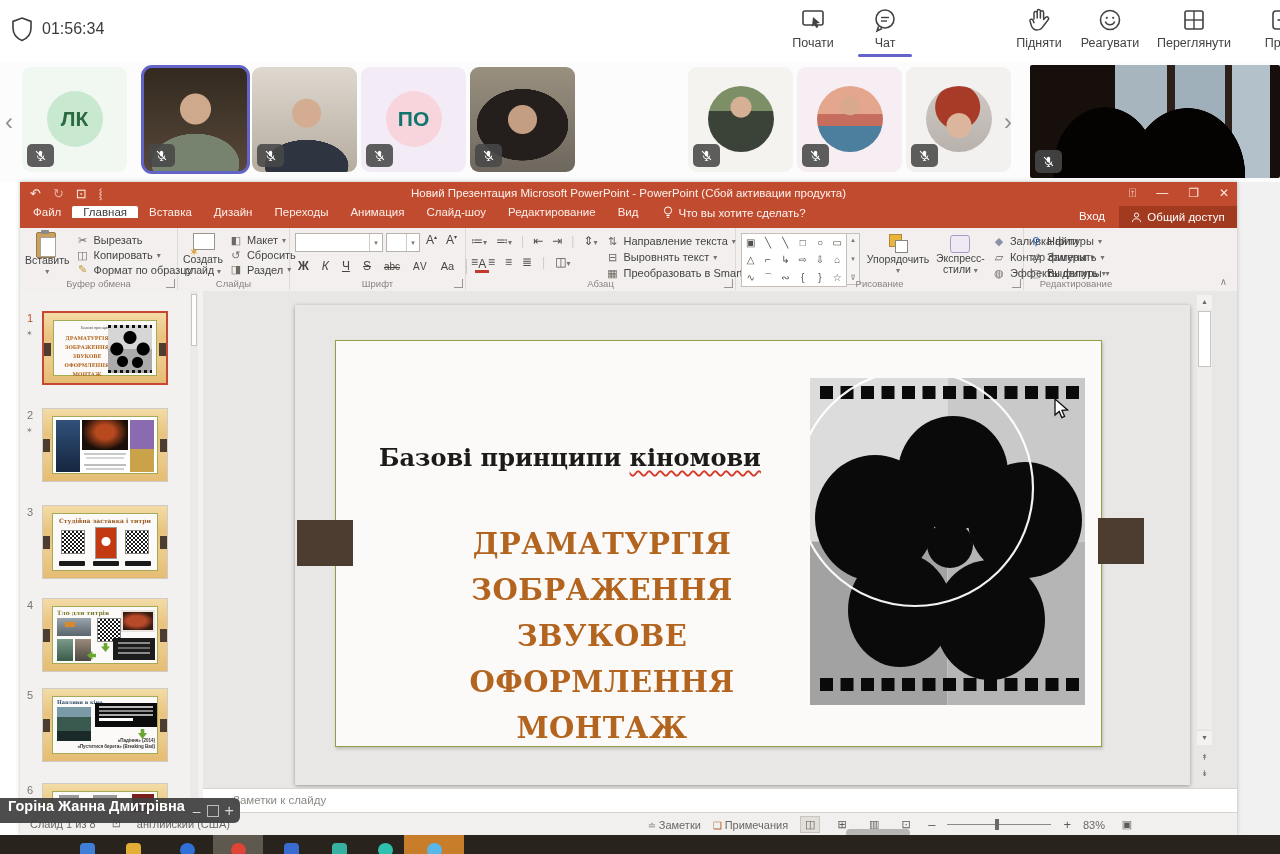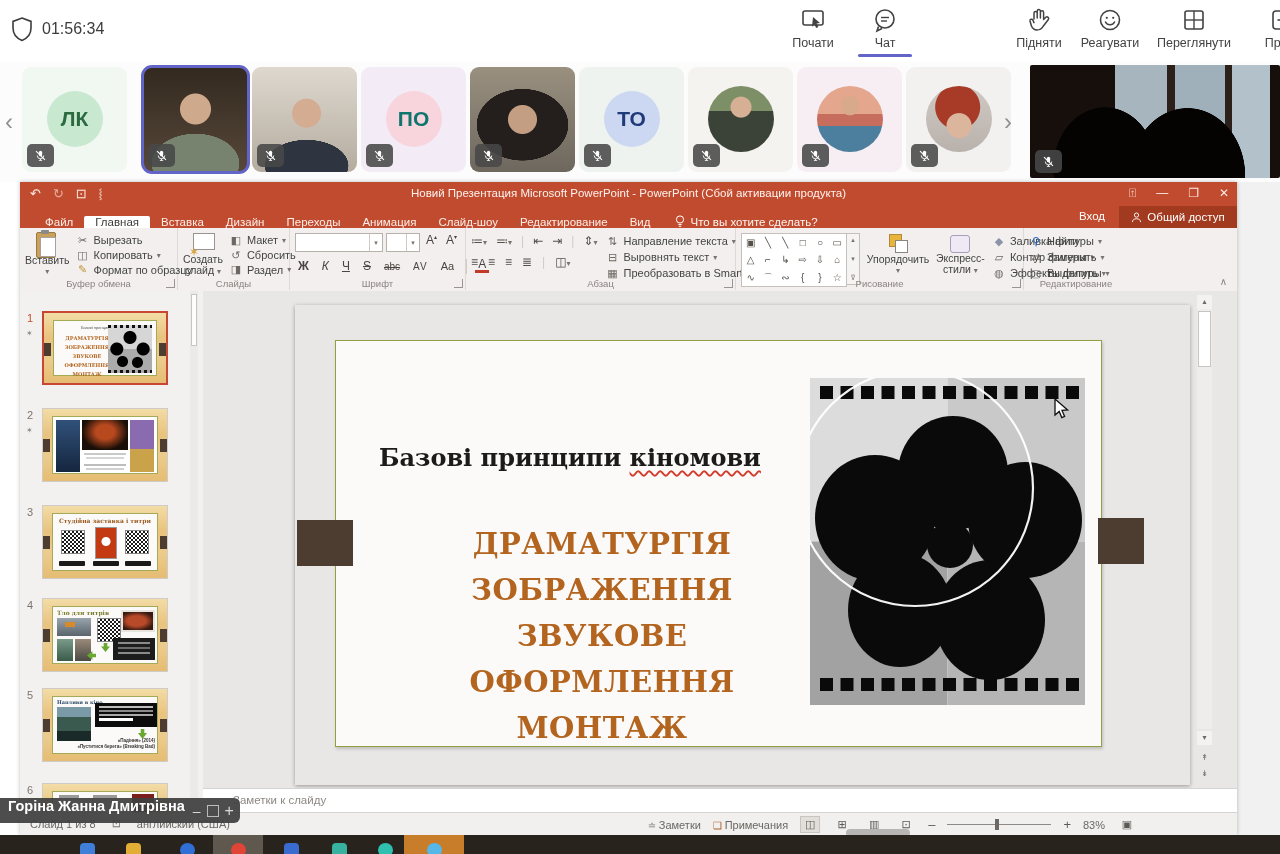--- a/index.html
+++ b/index.html
@@ -55,21 +55,21 @@
   
   #ppt{position:absolute;left:20px;top:182px;width:1217px;height:653px;background:#f2efee;z-index:2;
        box-shadow:0 0 4px rgba(0,0,0,.25)}
   #ppt-right-gap{position:absolute;left:1237px;top:182px;width:43px;height:653px;background:#f1f1f1}
   .titlebar{position:absolute;left:0;top:0;width:1217px;height:24px;background:#c14b2e}
   .qat{position:absolute;left:10px;top:3px;display:flex;gap:12px;color:#fbe9e2;font-size:13px;line-height:17px}
   .wtitle{position:absolute;left:260px;right:260px;top:5px;text-align:center;color:#fdf2ee;font-size:11.5px;
           white-space:nowrap;overflow:hidden;text-overflow:ellipsis}
   .wbtns{position:absolute;right:8px;top:2px;display:flex;gap:20px;color:#fbe9e2;font-size:12px;line-height:18px}
   .tabrow{position:absolute;left:0;top:24px;width:1217px;height:22px;background:#c14b2e}
-  .tabs{display:flex;height:22px;align-items:flex-end;padding-left:14px}
+  .tabs{display:flex;height:22px;align-items:flex-start;padding-left:2px}
   .tab{color:#fceee9;font-size:11.5px;padding:0 11px;display:flex;align-items:center;cursor:pointer;white-space:nowrap}
   .tab.active{background:#ffffff;color:#3d3a37;border-radius:2px 2px 0 0}
   .tellme{display:flex;align-items:center;gap:5px;color:rgba(255,255,255,.95);font-size:11.5px;margin-left:14px;cursor:pointer}
   .signin{position:absolute;right:132px;top:4px;color:#fff;font-size:11.5px;cursor:pointer}
   .sharebtn{position:absolute;right:0;top:0;width:118px;height:22px;background:#a23a1f;color:#fff;font-size:11.5px;
             display:flex;align-items:center;justify-content:center;gap:5px;cursor:pointer}
 
   
   .ribbon{position:absolute;left:0;top:46px;width:1217px;height:63px;background:#f2efee;border-bottom:1px solid #d5d1ce;display:flex}
   .rgroup{position:relative;height:62px;border-right:1px solid #ddd9d6;padding:3px 5px 0;box-sizing:border-box}
@@ -264,30 +264,20 @@
   <div class="tile v-woman2" style="left:470px">
     <div class="mic">
       <svg width="13" height="13" viewBox="0 0 16 16">
         <rect x="6" y="2" width="4" height="7" rx="2" fill="#fff"></rect>
         <path d="M4 8 a4 4 0 0 0 8 0 M8 12 v2 M6 14 h4" stroke="#fff" stroke-width="1.1" fill="none"></path>
         <line x1="2.5" y1="2.5" x2="13.5" y2="13.5" stroke="#fff" stroke-width="1.3"></line>
       </svg>
     </div>
   </div>
 
-  <div class="tile bg-to" style="left:579px">
-    <div class="init-circle" style="background:#ccd8f1;color:#1f3a7a">ТО</div>
-    <div class="mic">
-      <svg width="13" height="13" viewBox="0 0 16 16">
-        <rect x="6" y="2" width="4" height="7" rx="2" fill="#fff"></rect>
-        <path d="M4 8 a4 4 0 0 0 8 0 M8 12 v2 M6 14 h4" stroke="#fff" stroke-width="1.1" fill="none"></path>
-        <line x1="2.5" y1="2.5" x2="13.5" y2="13.5" stroke="#fff" stroke-width="1.3"></line>
-      </svg>
-    </div>
-  </div>
 
   <div class="tile bg-ph1" style="left:688px">
     <div class="pcircle ph1"></div>
     <div class="mic">
       <svg width="13" height="13" viewBox="0 0 16 16">
         <rect x="6" y="2" width="4" height="7" rx="2" fill="#fff"></rect>
         <path d="M4 8 a4 4 0 0 0 8 0 M8 12 v2 M6 14 h4" stroke="#fff" stroke-width="1.1" fill="none"></path>
         <line x1="2.5" y1="2.5" x2="13.5" y2="13.5" stroke="#fff" stroke-width="1.3"></line>
       </svg>
     </div>

